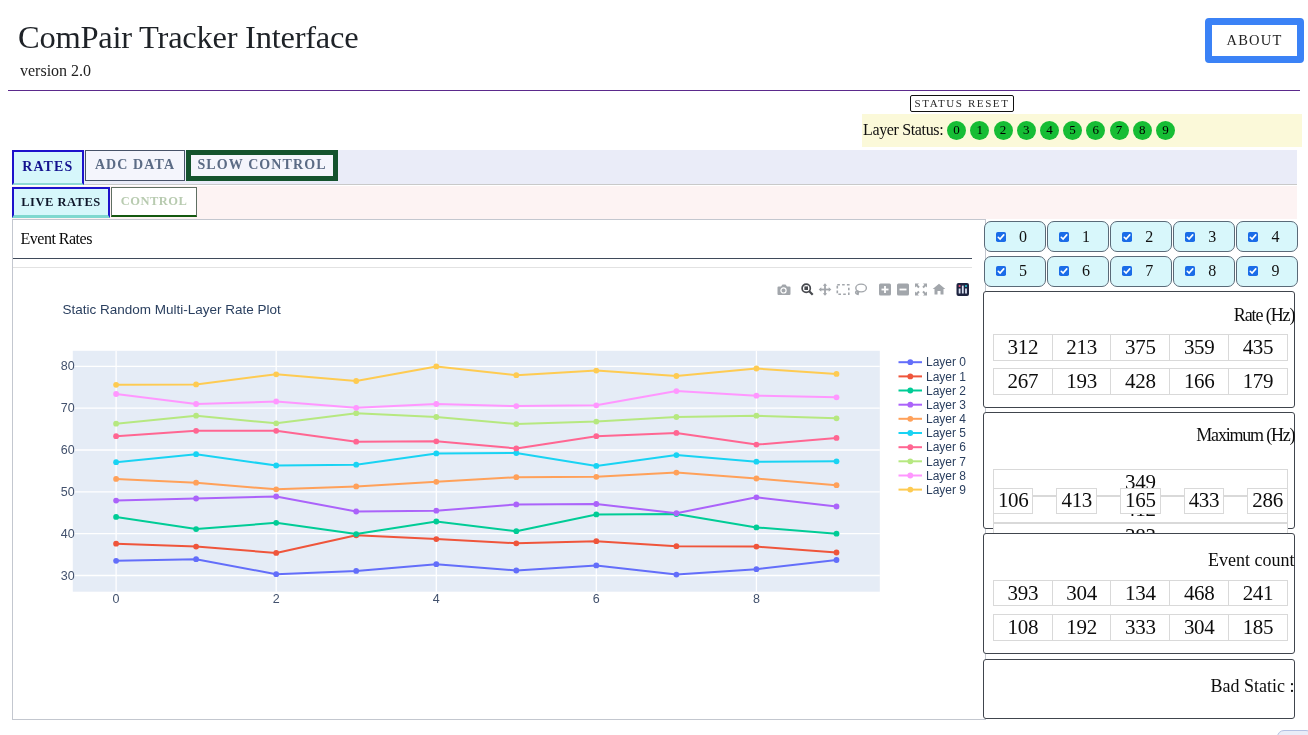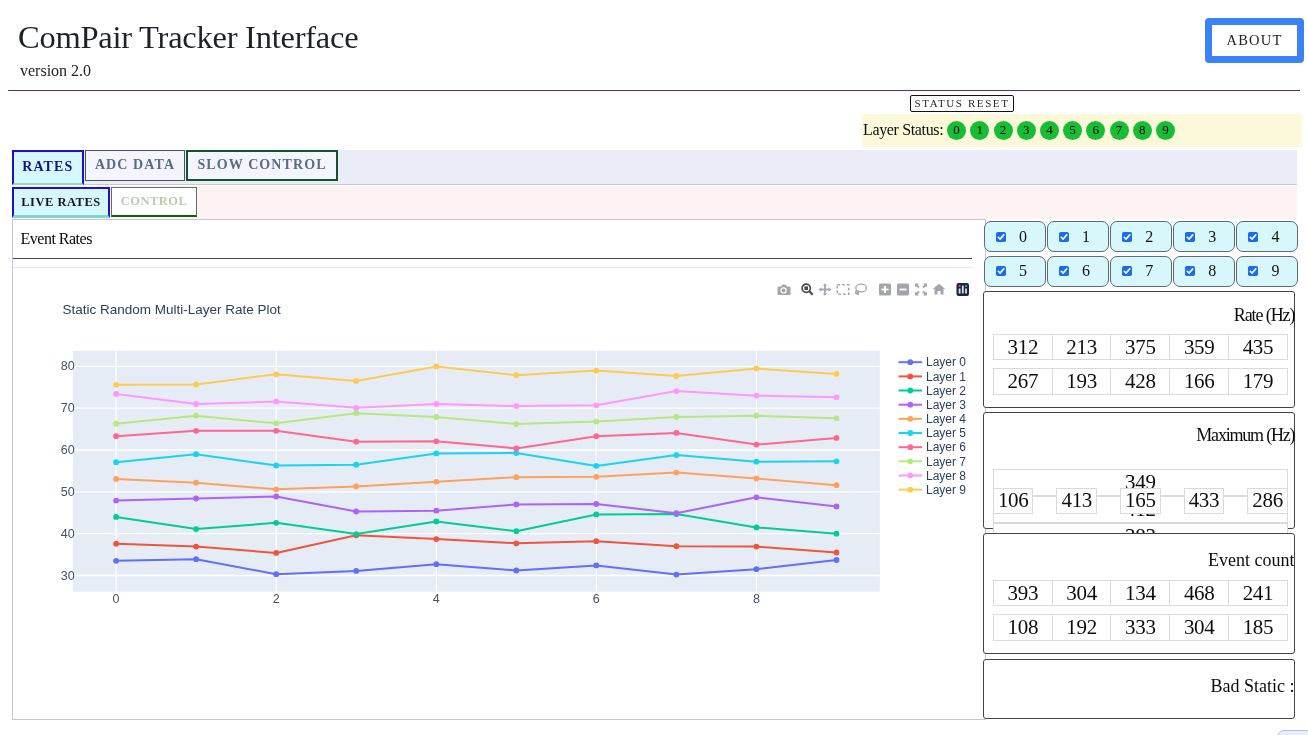--- a/index.html
+++ b/index.html
@@ -15,21 +15,21 @@
 #lstext{left:863px;top:113.5px;height:33px;display:flex;align-items:center;font-size:16px;letter-spacing:-0.35px;color:#101010;}
 .gc{position:absolute;width:19px;height:19px;border-radius:50%;background:#16bd35;top:120.8px;
   display:flex;align-items:center;justify-content:center;font-size:13px;color:#000;}
 #bar1{left:11.5px;top:149.5px;width:1285.5px;height:35px;background:#eaecf8;border-bottom:1px solid #c9c9c9;box-sizing:border-box;}
 #bar2{left:11.5px;top:185.5px;width:1285.5px;height:33px;background:#fdf3f3;}
 .tab{position:absolute;box-sizing:border-box;display:flex;align-items:center;justify-content:center;
   font-weight:bold;font-size:14px;letter-spacing:1.1px;color:#5b6b85;}
 #tab-rates{left:12px;top:149.5px;width:71.5px;height:35px;background:#d6f7fb;border:2px solid #1d12cc;
   border-bottom:2.5px solid #8fd9d4;color:#13138f;}
 #tab-adc{left:85px;top:149.5px;width:100px;height:31.5px;border:1px solid #475268;background:#f4f5fc;}
-#tab-slow{left:186px;top:149.5px;width:152px;height:31.5px;border:2px solid #14532d;background:#f4f5fc;}
+#tab-slow{left:186px;top:149.5px;width:152px;height:31.5px;border:5px solid #14532d;background:#f4f5fc;}
 #tab-live{left:12px;top:187px;width:98px;height:31px;background:#d6f7fb;border:2px solid #1d12cc;
   border-bottom:3px solid #7fd8cf;color:#0f172a;font-size:12.5px;letter-spacing:0.5px;}
 #tab-livetime{left:111px;top:187px;width:86px;height:30px;background:#ffffff;border:1px solid #5f6f62;
   border-bottom:2.5px solid #14590f;color:#b8cbb0;font-size:12.5px;letter-spacing:0.5px;}
 #graphbox{left:11.5px;top:219px;width:974px;height:500.5px;border:1px solid #c3c7cf;box-sizing:border-box;background:#fff;}
 #eventrates{left:20.5px;top:229.7px;font-size:16px;letter-spacing:-0.5px;color:#090909;}
 #erline1{left:12.5px;top:258.3px;width:959.5px;height:0;border-top:1.4px solid #3f4a5a;}
 #erline2{left:12.5px;top:266.6px;width:959.5px;height:0;border-top:1px solid #e2e2e2;}
 .cb{position:absolute;width:61.5px;height:30.5px;box-sizing:border-box;border:1.5px solid #5a6a78;border-radius:7px;
   background:#d8f7fb;display:flex;align-items:center;}
@@ -377,21 +377,21 @@
 <span class="cbx">
       <svg width="10" height="10" viewBox="0 0 11 11">
         <rect x="0" y="0" width="11" height="11" rx="2" fill="#1b6ce8"></rect>
         <path d="M2.5 5.8 l2 2 l4-4.6" stroke="#fff" stroke-width="1.8" fill="none" stroke-linecap="round"></path>
       </svg>
     </span>
 <span class="cbn">9</span>
 </div>
 <div class="panel" style="top:291.4px;height:116.6px;">
     <div class="ptitle" style="top:13px;font-size:18px;letter-spacing:-1.1px;">Rate (Hz)</div>
-    <div class="trow" style="top:41.5px;">
+    <div class="trow" style="top:41.5px;align-items:center;">
       <div class="cell">312</div>
       <div class="cell">213</div>
       <div class="cell">375</div>
       <div class="cell">359</div>
       <div class="cell">435</div>
     </div>
     <div class="trow" style="top:76.1px;">
       <div class="cell">267</div>
       <div class="cell">193</div>
       <div class="cell">428</div>

